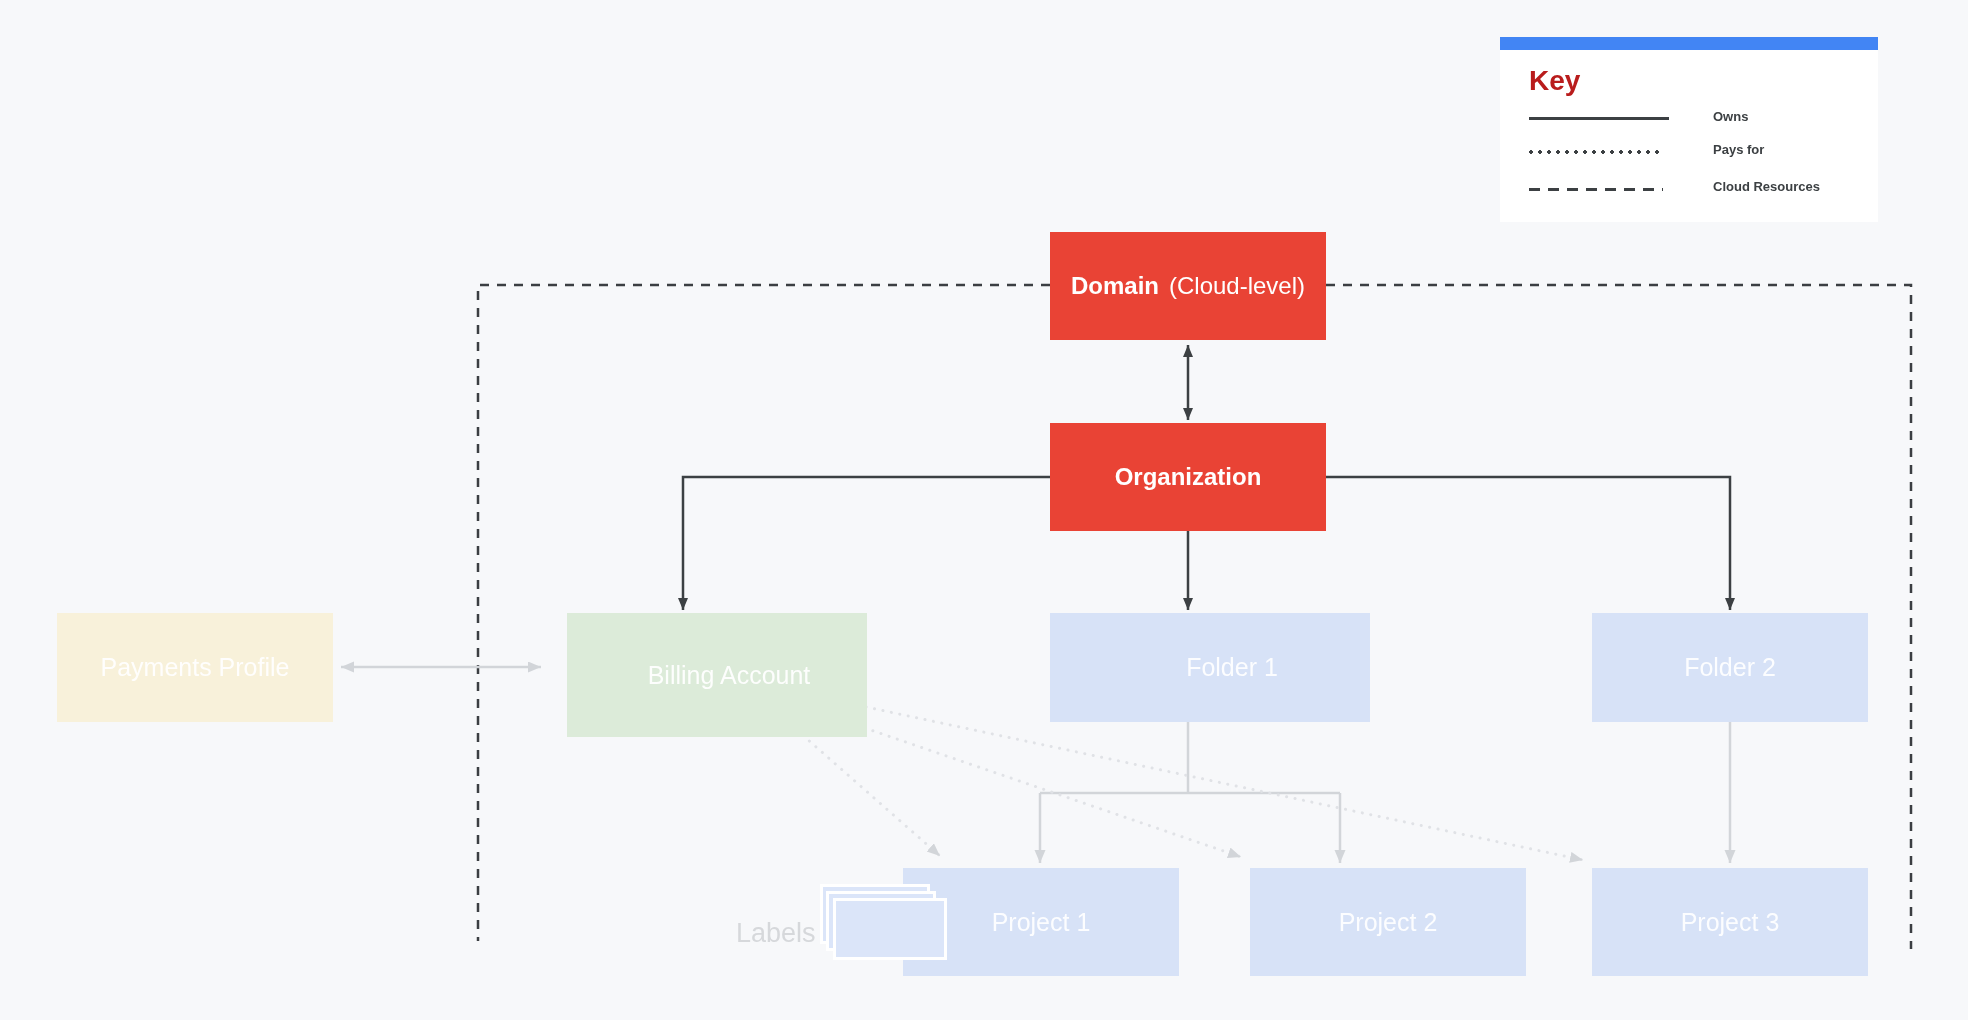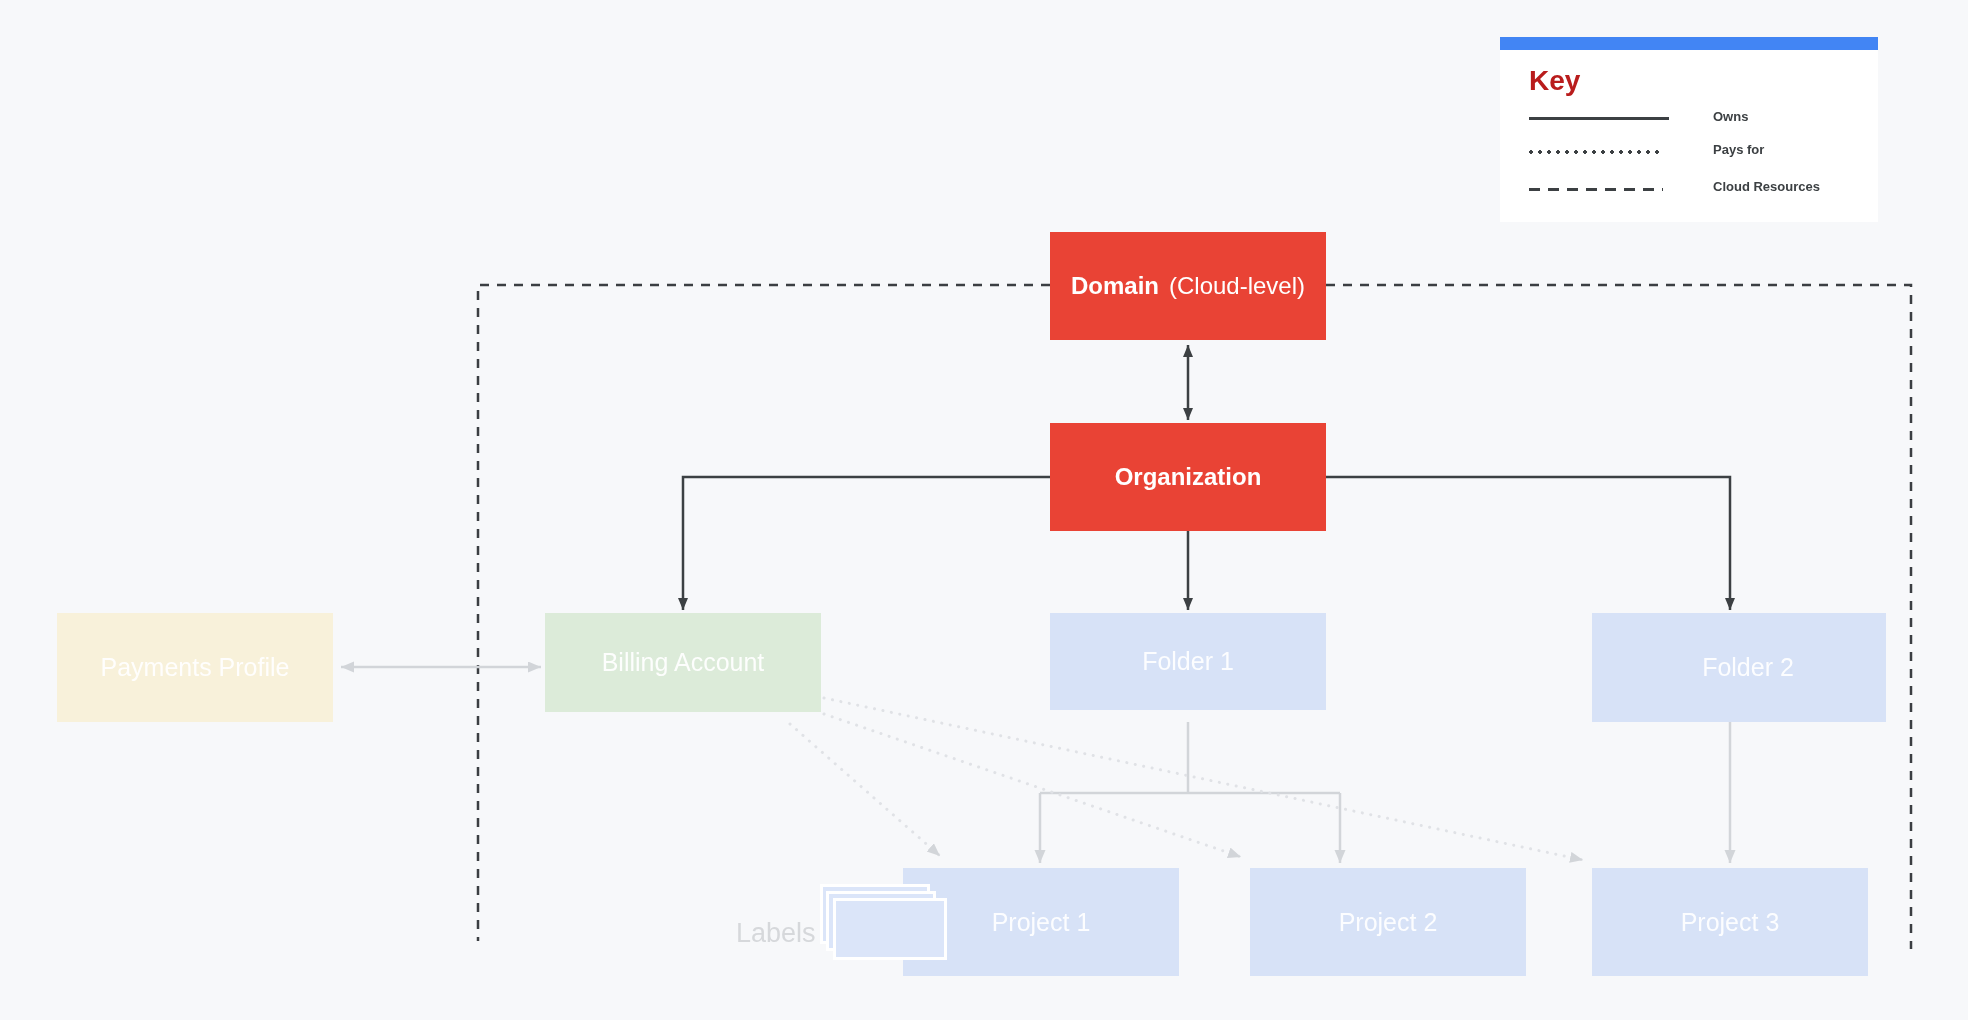--- a/index.html
+++ b/index.html
@@ -21,23 +21,23 @@
   .node.red{background:#e94335;color:#ffffff;font-size:24px;}
   .node.red .b{font-weight:bold;}
   .node.red .r{font-weight:400;}
   .node.pastel{font-size:25px;color:rgba(255,255,255,0.93);}
   .cream{background:#f8f1da;}
   .green{background:#dcebd9;}
   .blue{background:#d7e2f7;}
   #domain{left:1050px;top:232px;}
   #organization{left:1050px;top:423px;font-weight:bold;}
   #payments{left:57px;top:613px;height:109px;}
-  #billing{left:545px;top:613px;height:99px;}
-  #folder1{left:1050px;top:613px;height:97px;}
-  #folder2{left:1592px;top:613px;height:109px;padding-left:18px;}
+  #billing{left:567px;top:613px;height:124px;padding-left:24px;}
+  #folder1{left:1050px;top:613px;height:109px;padding-left:44px;}
+  #folder2{left:1592px;top:613px;height:109px;}
   #project1{left:903px;top:868px;}
   #project2{left:1250px;top:868px;}
   #project3{left:1592px;top:868px;}
   
   #labels-caption{left:708px;top:918px;font-size:27px;color:#d6d8db;margin-left:28px;}
   #labels-icon{left:820px;top:884px;width:130px;height:80px;}
   #labels-icon .card{
     position:absolute;width:110px;height:60px;background:#dbe5f9;
     border:3px solid #ffffff;box-sizing:border-box;
   }

